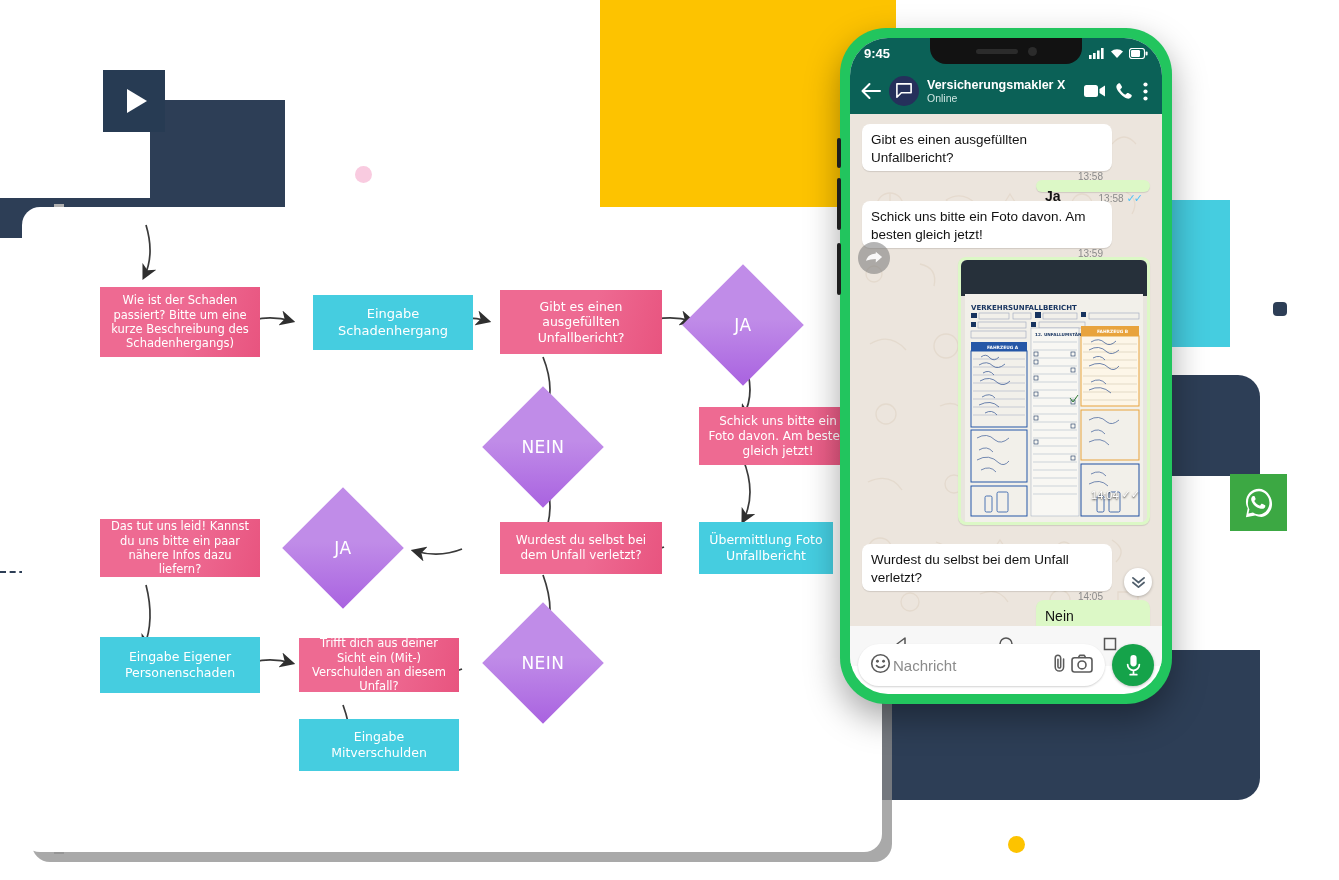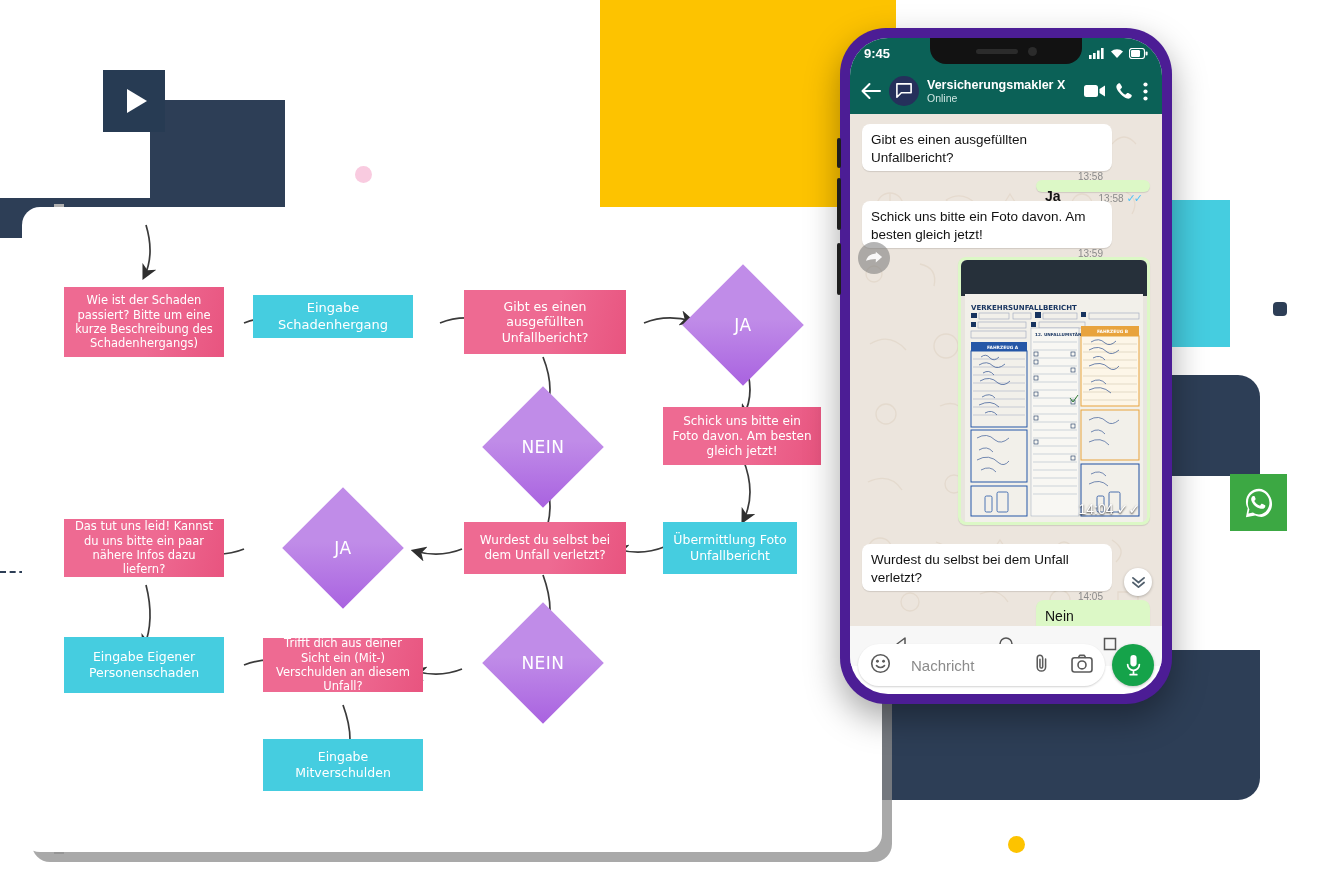--- a/index.html
+++ b/index.html
@@ -32,33 +32,33 @@
            display:flex;align-items:center;justify-content:center;}
 
   
   #flow-card{position:absolute;left:22px;top:207px;width:860px;height:645px;
              background:#ffffff;border-radius:18px;
              box-shadow:10px 10px 0 0 rgba(140,140,140,.75);}
   #flow-svg{position:absolute;left:0;top:0;width:860px;height:645px;}
 
   .node{position:absolute;display:flex;align-items:center;justify-content:flex-end;
         text-align:center;color:#ffffff;line-height:1.25;
-        font-family:"DejaVu Sans","Liberation Sans",sans-serif;}
+        font-family:"DejaVu Sans","Liberation Sans",sans-serif;margin-left:36px;}
   .pink{background:linear-gradient(105deg,#EE6A92 0%,#EE6A92 55%,#E8547F 100%);}
   .cyan{background:#45CDE0;}
   .node.pink span,.node.cyan span{padding:2px 8px;}
   .dia{position:absolute;width:86px;height:86px;transform:rotate(45deg);
        background:linear-gradient(135deg,#C08CE8 0%,#C08CE8 45%,#A962E0 100%);}
   .dia-lbl{position:absolute;display:flex;align-items:center;justify-content:center;
            color:#ffffff;font-size:17px;letter-spacing:.5px;
            font-family:"DejaVu Sans","Liberation Sans",sans-serif;}
 
   
   #phone{position:absolute;left:840px;top:28px;width:332px;height:676px;
-         background:#4c1d95;border-radius:46px;
+         background:#22c55e;border-radius:46px;
          box-shadow:0 14px 34px rgba(0,0,0,.35);}
   #phone-inner{position:absolute;left:10px;top:10px;width:312px;height:656px;
                background:#ffffff;border-radius:38px;overflow:hidden;}
   #notch{position:absolute;left:50%;transform:translateX(-50%);top:0;width:152px;height:26px;
          background:#121212;border-bottom-left-radius:16px;border-bottom-right-radius:16px;z-index:6;
          display:flex;align-items:center;justify-content:center;gap:10px;}
   #notch .speaker{width:42px;height:5px;border-radius:3px;background:#2b2b2b;}
   #notch .cam{width:9px;height:9px;border-radius:50%;background:#2b2b2b;}
   .side-btn{position:absolute;left:-3px;background:#1d1d1d;width:4px;border-radius:3px;}
 
@@ -86,33 +86,33 @@
   .in{background:#ffffff;}
   .out{background:#DCF8C6;margin-left:auto;}
   .meta{font-size:10px;color:#8a8a8a;display:inline-flex;align-items:flex-end;
         gap:3px;float:right;margin:4px 0 0 8px;}
   .bub .txt{display:block;}
   .ticks{color:#4FC3F7;font-size:11px;letter-spacing:-2px;}
 
   .imgbub{background:#DCF8C6;border-radius:8px;padding:3px;margin:0 0 19px auto;width:186px;
           box-shadow:0 1px 1px rgba(0,0,0,.12);position:relative;}
   .photo{width:100%;height:262px;border-radius:6px;position:relative;overflow:hidden;background:#E9E6DF;}
-  .photo .stamp{position:absolute;right:7px;bottom:5px;color:#fff;font-size:14px;
+  .photo .stamp{position:absolute;right:7px;bottom:21px;color:#fff;font-size:11px;
                 text-shadow:0 1px 2px rgba(0,0,0,.8);display:flex;gap:3px;align-items:center;}
 
   #fwd-btn{position:absolute;left:8px;top:128px;width:32px;height:32px;border-radius:50%;
            background:rgba(120,120,120,.55);display:flex;align-items:center;justify-content:center;}
   #scroll-btn{position:absolute;right:10px;bottom:30px;width:28px;height:28px;border-radius:50%;
               background:#ffffff;box-shadow:0 1px 3px rgba(0,0,0,.25);
               display:flex;align-items:center;justify-content:center;}
 
   #composer{position:absolute;left:0;right:0;bottom:0;height:58px;display:flex;
             align-items:center;padding:0 8px;gap:7px;}
   #inputpill{flex:1;height:42px;background:#ffffff;border-radius:22px;display:flex;
-             align-items:center;padding:0 12px;gap:20px;box-shadow:0 1px 2px rgba(0,0,0,.18);}
+             align-items:center;padding:0 12px;gap:2px;box-shadow:0 1px 2px rgba(0,0,0,.18);}
   #msg-placeholder{flex:1;color:#8b8b8b;font-size:15px;}
   #mic-btn{width:42px;height:42px;border-radius:50%;background:#15A34A;
            display:flex;align-items:center;justify-content:center;flex:0 0 auto;
            box-shadow:0 1px 3px rgba(0,0,0,.25);}
   #navbar{height:40px;background:#F7F7F7;display:flex;align-items:center;
           justify-content:space-around;}
 </style>
 </head>
 <body>
 
@@ -162,21 +162,21 @@
       <path d="M124,378 q9,35 -2,62"></path>
       <path d="M222,458 q22,-9 48,-2"></path>
       <path d="M440,462 q-22,9 -48,2"></path>
       <path d="M321,498 q14,38 0,62"></path>
     </g>
   </svg>
 
   <div class="node pink" style="left:42px;top:80px;width:160px;height:70px;font-size:11.5px;">
       <span>Wie ist der Schaden passiert? Bitte um eine kurze Beschreibung des Schadenhergangs)</span>
     </div>
-  <div class="node cyan" style="left:231px;top:88px;width:160px;height:43px;font-size:13px;">
+  <div class="node cyan" style="left:255px;top:88px;width:160px;height:55px;font-size:13px;">
       <span>Eingabe Schadenhergang</span>
     </div>
   <div class="node pink" style="left:442px;top:83px;width:162px;height:64px;font-size:12.5px;">
       <span>Gibt es einen ausgefüllten Unfallbericht?</span>
     </div>
   <div class="dia" style="left:678px;top:75px;"></div>
   <div class="dia-lbl" style="left:678px;top:75px;width:86px;height:86px;">
       <span>JA</span>
     </div>
 
@@ -206,21 +206,21 @@
       <span>Eingabe Eigener Personenschaden</span>
     </div>
   <div class="node pink" style="left:241px;top:431px;width:160px;height:54px;font-size:11.5px;">
       <span>Trifft dich aus deiner Sicht ein (Mit-) Verschulden an diesem Unfall?</span>
     </div>
   <div class="dia" style="left:478px;top:413px;"></div>
   <div class="dia-lbl" style="left:478px;top:413px;width:86px;height:86px;">
       <span>NEIN</span>
     </div>
 
-  <div class="node cyan" style="left:241px;top:532px;width:160px;height:52px;font-size:12.5px;">
+  <div class="node cyan" style="left:241px;top:512px;width:160px;height:52px;font-size:12.5px;">
       <span>Eingabe Mitverschulden</span>
     </div>
 </div>
 
 <div id="phone">
   <div class="side-btn" style="top:110px;height:30px;"></div>
   <div class="side-btn" style="top:150px;height:52px;"></div>
   <div class="side-btn" style="top:215px;height:52px;"></div>
 
   <div id="phone-inner">

